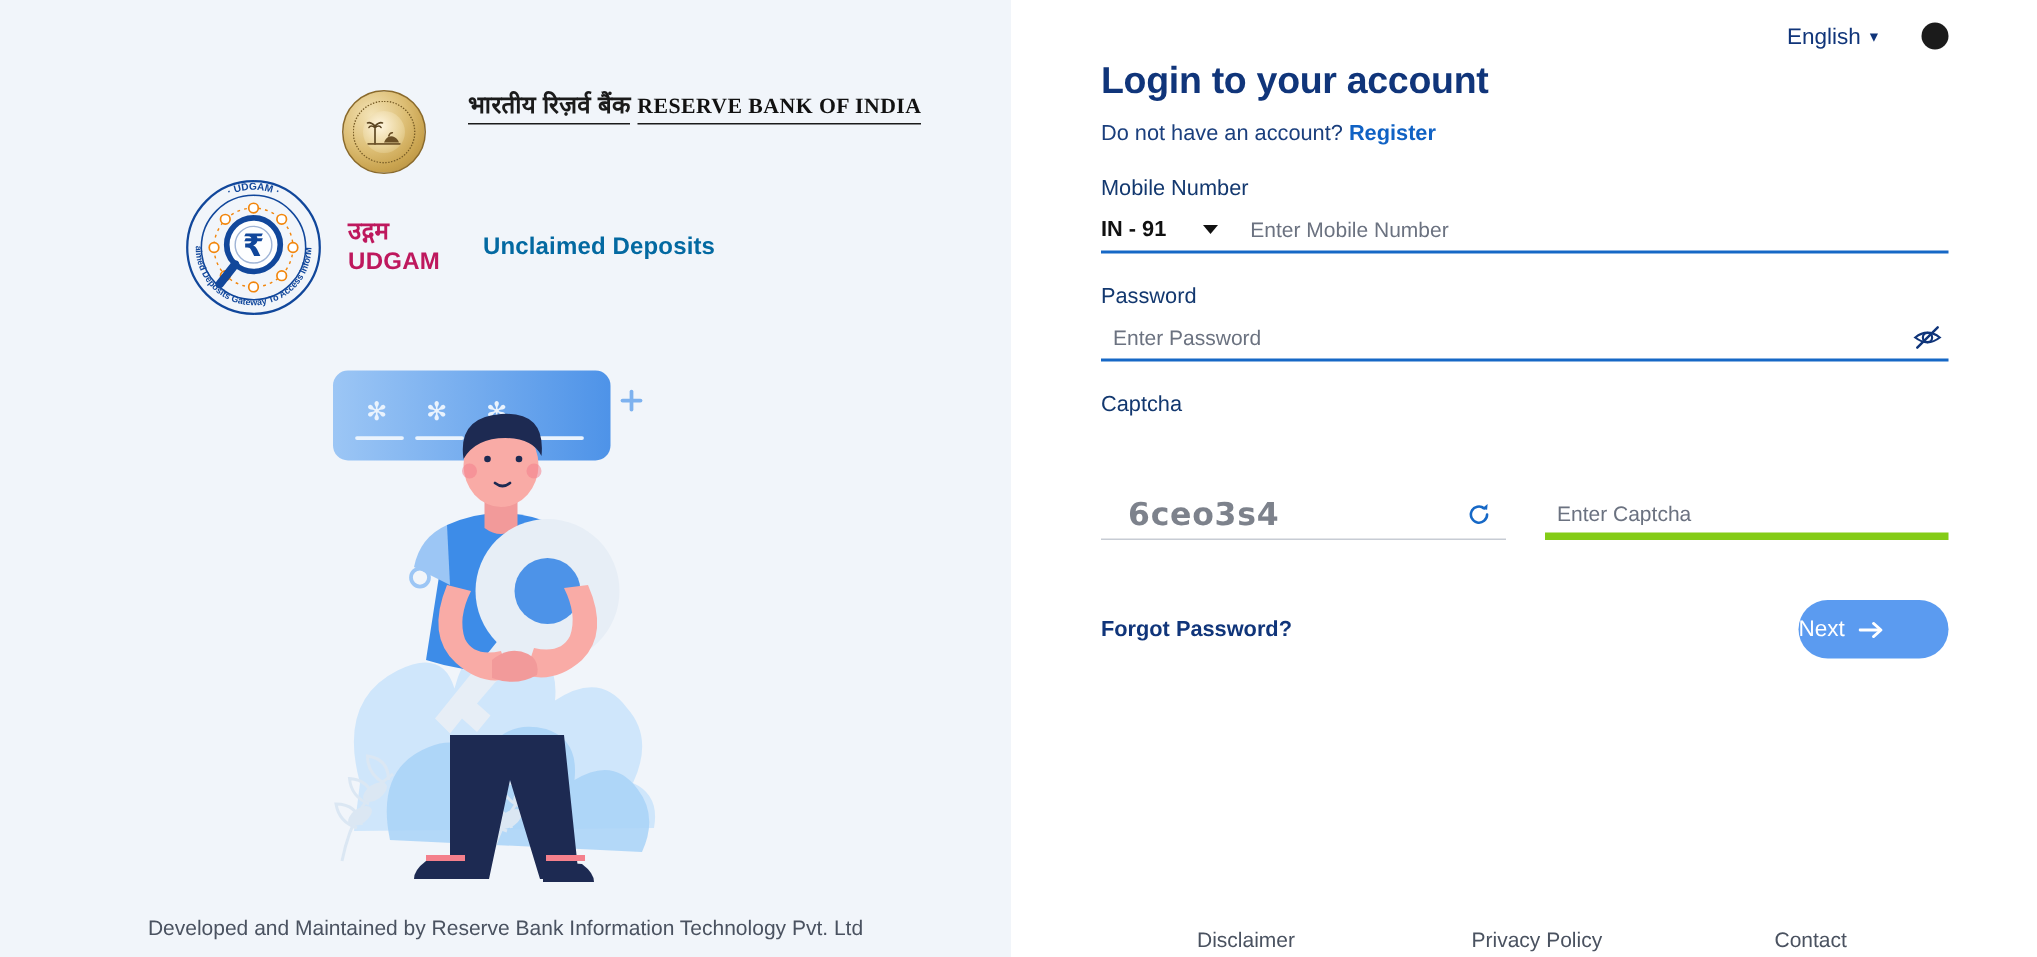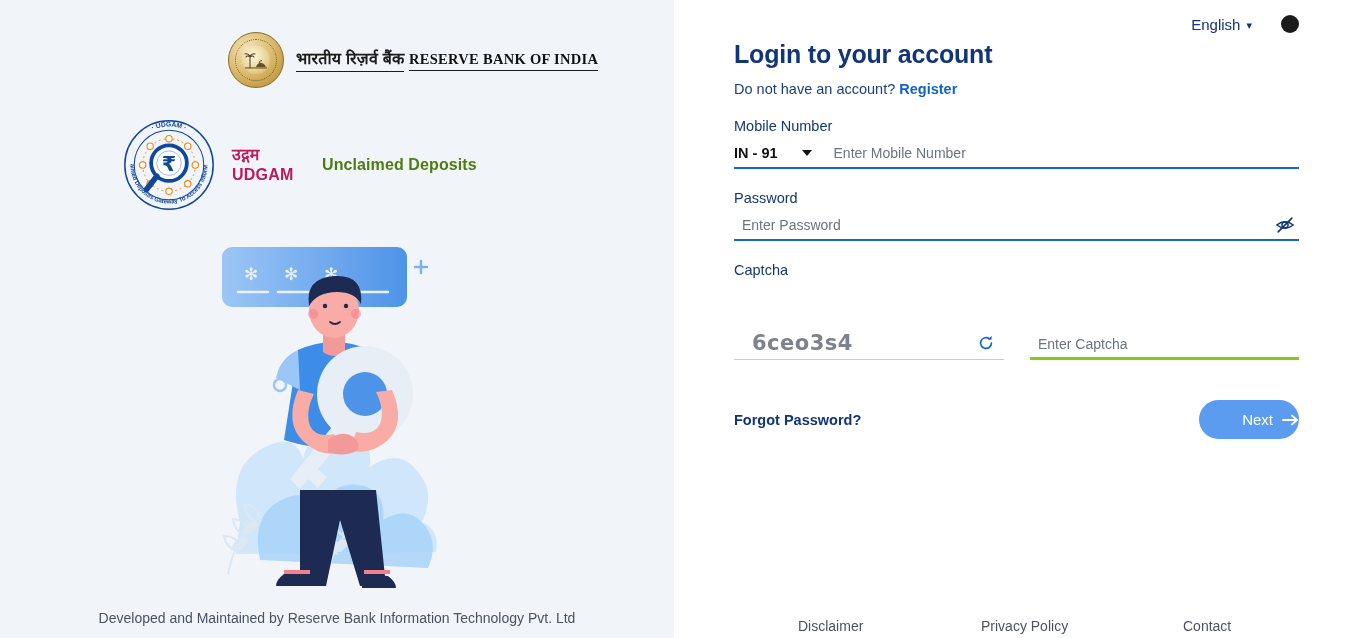--- a/index.html
+++ b/index.html
@@ -20,22 +20,22 @@
   .left-panel {
     width: 674px; height: 638px;
     background: #f1f5fa;
     position: relative;
     flex: 0 0 674px;
   }
 
   
   .rbi-block {
     position: absolute;
-    left: 228px; top: 32px;
-    display: flex; align-items: center; gap: 12px;
+    left: 228px; top: 60px;
+    display: flex; align-items: flex-start; gap: 28px;
   }
   .rbi-seal {
     width: 56px; height: 56px; border-radius: 50%;
     background: radial-gradient(circle at 35% 30%, #f4e4b8 0%, #dcbd73 45%, #c9a34f 70%, #a8833a 100%);
     border: 1.5px solid #8a6a2c;
     position: relative;
     flex: 0 0 56px;
   }
   .rbi-seal::before {
     content:"";
@@ -73,21 +73,21 @@
     left: 122px; top: 118px;
     display: flex; align-items: center; gap: 16px;
   }
   .udgam-emblem { width: 94px; height: 94px; flex: 0 0 94px; }
   .udgam-word {
     color: #be185d; font-weight: 700; line-height: 1.28;
     font-size: 16px; letter-spacing: .2px;
     width: 62px;
   }
   .udgam-tagline {
-    color: #4d7c0f; font-weight: 700; line-height: 1.28;
+    color: #0369a1; font-weight: 700; line-height: 1.28;
     font-size: 16px; letter-spacing: .1px;
     margin-left: 12px;
   }
 
   
   .illustration { position: absolute; left: 180px; top: 222px; width: 340px; height: 368px; }
 
   
   .left-footer {
     position: absolute; left: 0; bottom: 12px; width: 674px;
@@ -184,40 +184,40 @@
     padding-left: 18px;
     user-select: none;
   }
   .refresh-btn {
     width: 24px; height: 24px; cursor: pointer;
     display: flex; align-items: center; justify-content: center;
     margin-right: 6px;
   }
   .captcha-right {
     flex: 1;
-    border-bottom: 3px solid #84cc16;
+    border-bottom: 5px solid #84cc16;
     height: 34px;
     display: flex; align-items: flex-end;
   }
   .captcha-right .txt-input { padding-left: 8px; height: 26px; }
 
   .actions {
     margin-top: 40px;
     display: flex; align-items: center; justify-content: space-between;
   }
   .forgot {
     font-size: 14.5px; font-weight: 700; color: #10357a; cursor: pointer;
   }
   .next-btn {
     background: #5b9bf0; color: #fff;
     border: none; outline: none;
     border-radius: 22px;
     height: 39px; width: 100px;
     font-size: 15px; font-family: "Liberation Sans", sans-serif;
-    display: flex; align-items: center; justify-content: flex-end; gap: 9px;
+    display: flex; align-items: center; justify-content: flex-start; gap: 9px;
     cursor: pointer;
   }
 
   .right-footer {
     position: absolute; left: 0; bottom: 12px; width: 100%;
     display: flex; align-items: center;
     font-size: 14px; color: #4a5260;
   }
   .right-footer span { cursor: pointer; }
   .rf1 { position: absolute; left: 124px; text-align: center; }

